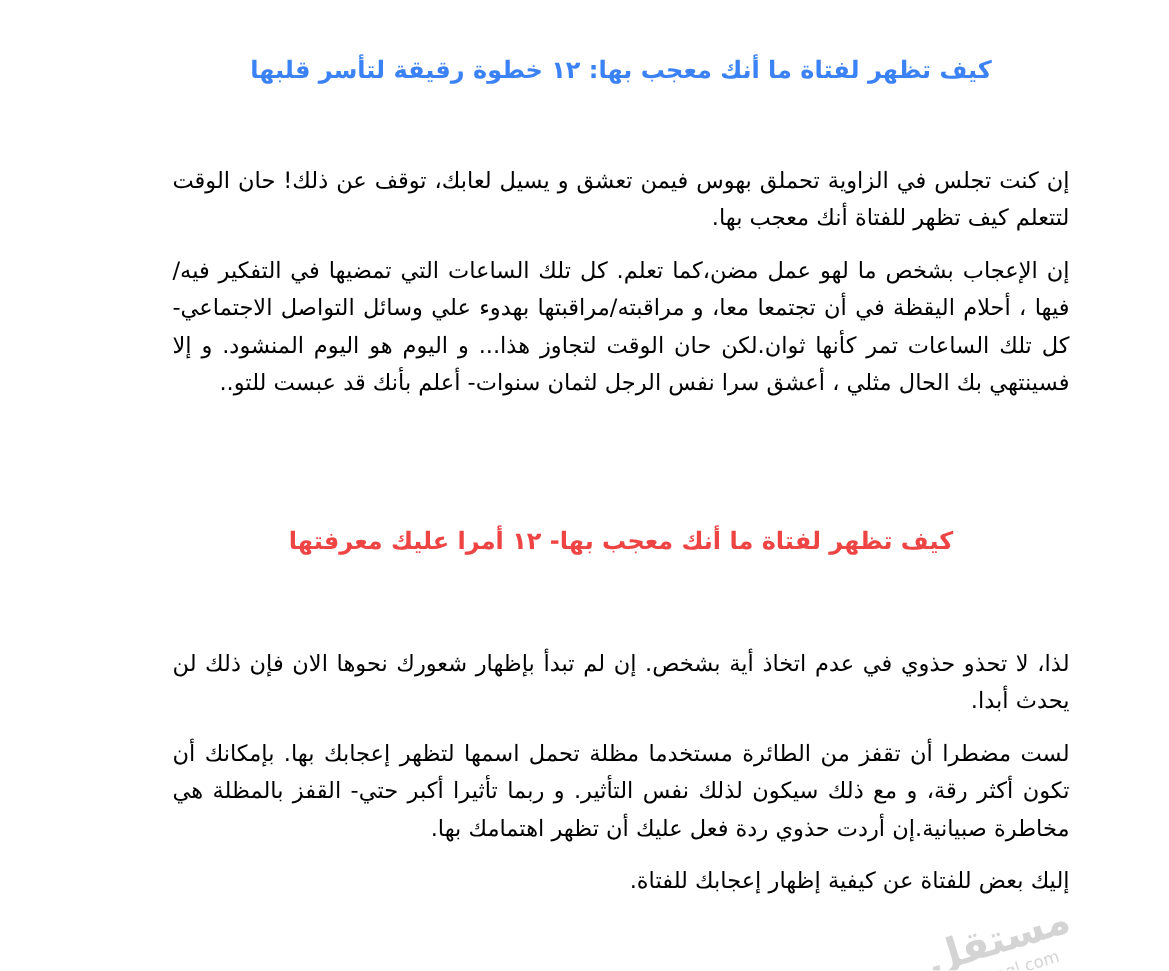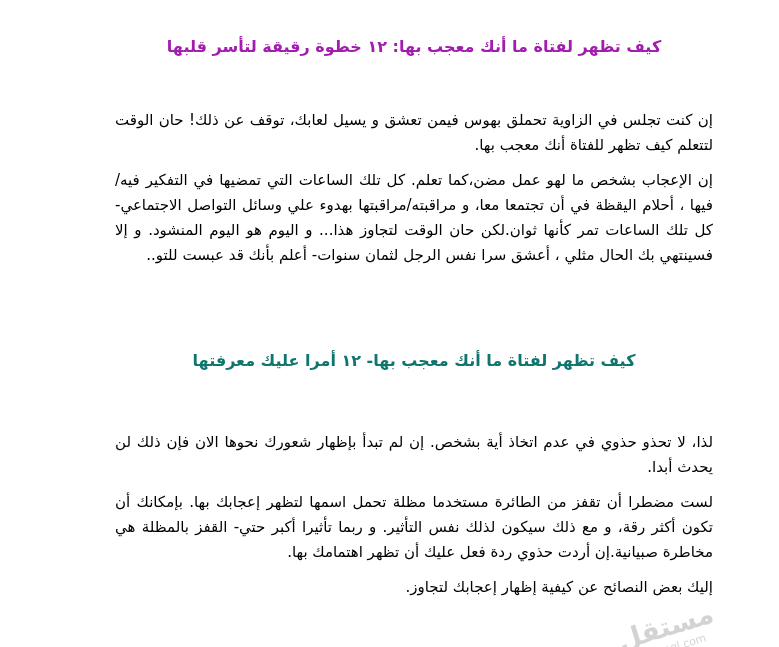--- a/index.html
+++ b/index.html
@@ -31,21 +31,21 @@
     font-size: 15px;
     line-height: 25px;
     text-align: justify;
     text-justify: inter-word;
     margin: 0 0 10px 0;
   }
   .section-heading {
     font-size: 16px;
     font-weight: bold;
     text-align: center;
-    color: #0f766e;
+    color: #ef4444;
     margin: 82px 0 58px 0;
     line-height: 22px;
   }
   .watermark {
     position: absolute;
     right: 62px;
     bottom: -8px;
     transform: rotate(-17deg);
     transform-origin: center center;
     text-align: center;
@@ -63,33 +63,33 @@
     line-height: 13px;
     direction: ltr;
   }
 </style>
 </head>
 <body>
 
 <div class="page">
   <div class="content">
 
-    <h1 class="doc-title" style="color: #a21caf;">كيف تظهر لفتاة ما أنك معجب بها: ١٢ خطوة رقيقة لتأسر قلبها</h1>
+    <h1 class="doc-title" style="color: #3b82f6;">كيف تظهر لفتاة ما أنك معجب بها: ١٢ خطوة رقيقة لتأسر قلبها</h1>
 
     <p class="body-para">إن كنت تجلس في الزاوية تحملق بهوس فيمن تعشق و يسيل لعابك، توقف عن ذلك! حان الوقت لتتعلم كيف تظهر للفتاة أنك معجب بها.</p>
 
     <p class="body-para">إن الإعجاب بشخص ما لهو عمل مضن،كما تعلم. كل تلك الساعات التي تمضيها في التفكير فيه/فيها ، أحلام اليقظة في أن تجتمعا معا، و مراقبته/مراقبتها بهدوء علي وسائل التواصل الاجتماعي- كل تلك الساعات تمر كأنها ثوان.لكن حان الوقت لتجاوز هذا... و اليوم هو اليوم المنشود. و إلا فسينتهي بك الحال مثلي ، أعشق سرا نفس الرجل لثمان سنوات- أعلم بأنك قد عبست للتو..</p>
 
     <h2 class="section-heading">كيف تظهر لفتاة ما أنك معجب بها- ١٢ أمرا عليك معرفتها</h2>
 
     <p class="body-para">لذا، لا تحذو حذوي في عدم اتخاذ أية بشخص. إن لم تبدأ بإظهار شعورك نحوها الان فإن ذلك لن يحدث أبدا.</p>
 
     <p class="body-para">لست مضطرا أن تقفز من الطائرة مستخدما مظلة تحمل اسمها لتظهر إعجابك بها. بإمكانك أن تكون أكثر رقة، و مع ذلك سيكون لذلك نفس التأثير. و ربما تأثيرا أكبر حتي- القفز بالمظلة هي مخاطرة صبيانية.إن أردت حذوي ردة فعل عليك أن تظهر اهتمامك بها.</p>
 
-    <p class="body-para">إليك بعض النصائح عن كيفية إظهار إعجابك لتجاوز.</p>
+    <p class="body-para">إليك بعض للفتاة عن كيفية إظهار إعجابك للفتاة.</p>
 
   </div>
 
   <div class="watermark" style="color: rgb(169, 169, 169);">
     <div class="brand">مستقل</div>
     <div class="site">mostaql.com</div>
   </div>
 </div>
 
 </body></html>

